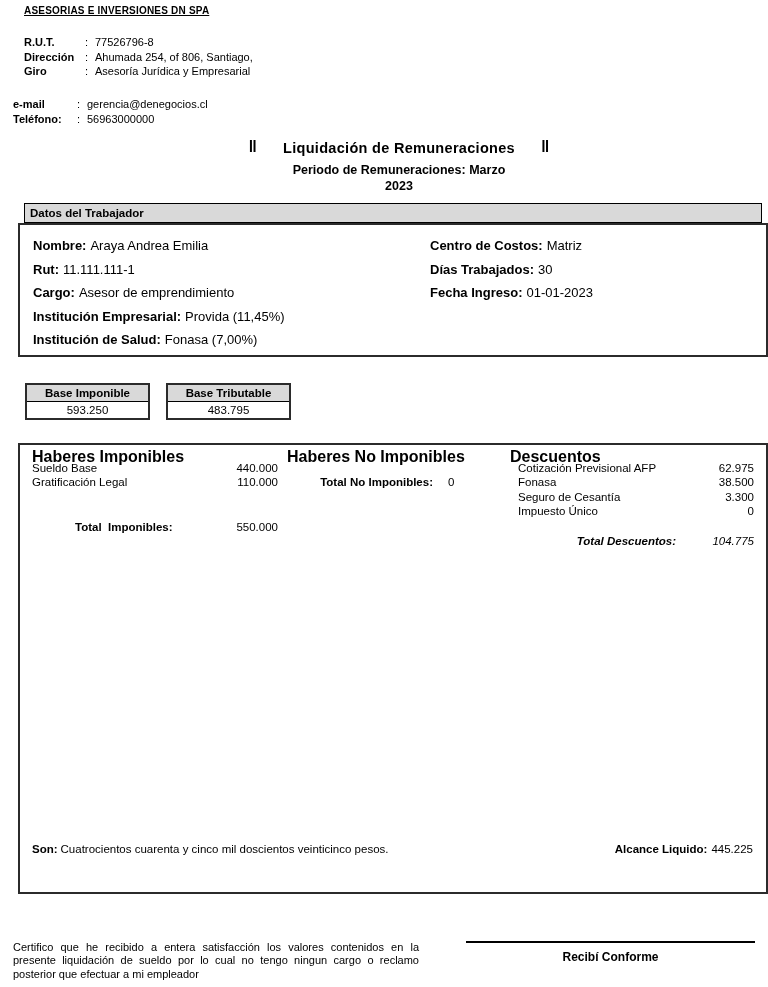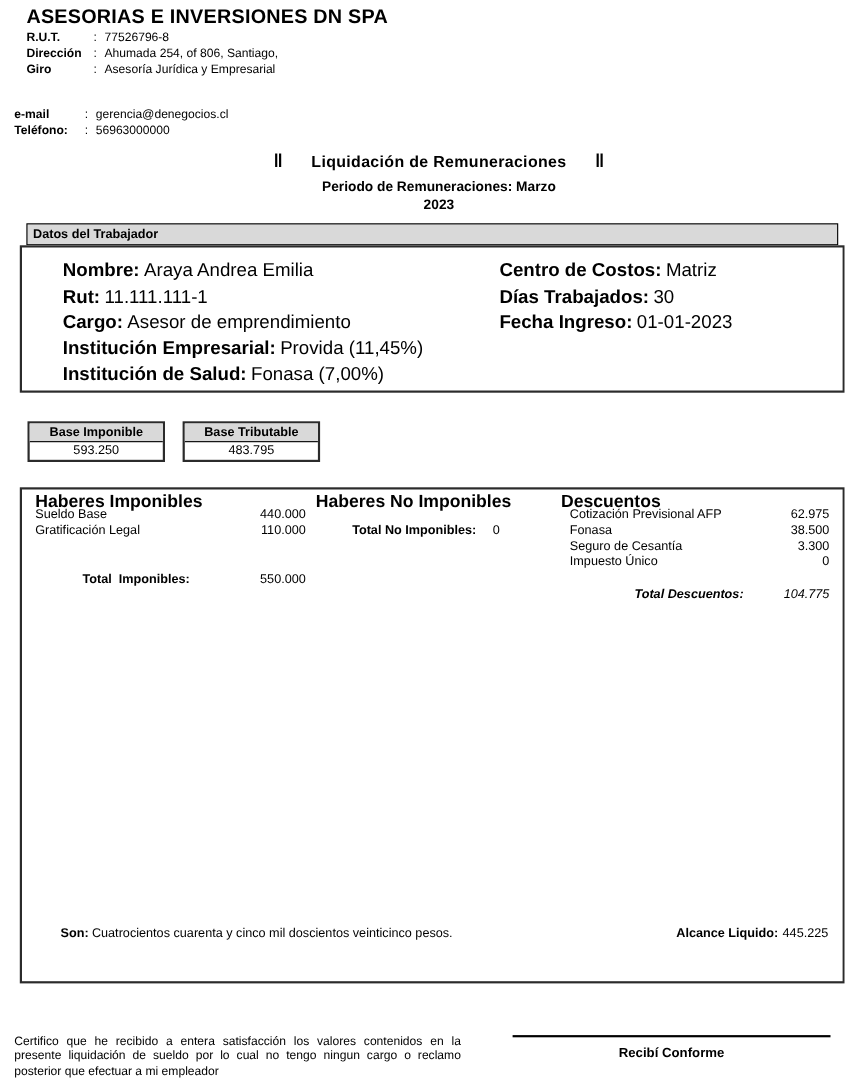--- a/index.html
+++ b/index.html
@@ -1,21 +1,21 @@
 <!DOCTYPE html>
 <html><head>
 <meta charset="utf-8">
 <style>
   html,body {margin:0; padding:0; background:#ffffff;}
   .page {position:relative; width:768px; height:987px; background:#fff;
          font-family:"Liberation Sans", sans-serif; color:#000; overflow:hidden;}
 
   
   .company {position:absolute; left:24px; top:5px;}
-  .company-name {font-size:18px; font-weight:bold; margin-bottom:1px; letter-spacing:.2px;}
+  .company-name {font-size:10px; font-weight:bold; margin-bottom:19px; letter-spacing:.2px;text-decoration:underline;}
   .info-row {display:flex; font-size:11px; line-height:14.5px;align-items:flex-end;}
   .company .info-label {width:61px; font-weight:bold;}
   .info-colon {width:10px; text-align:left;}
   .contact {position:absolute; left:13px; top:97px;}
   .contact .info-label {width:64px; font-weight:bold;}
 
   
   .title-row {position:absolute; top:138px; left:0; width:768px; display:flex;
               justify-content:center; align-items:center; gap:26px;
               padding-left:30px; box-sizing:border-box;}
@@ -28,21 +28,21 @@
   
   .section {position:absolute; left:18px; width:750px;}
   .section-header {margin:0 6px; background:#d9d9d9; border:1.5px solid #000;
                    font-size:11.5px; font-weight:bold; height:16px; line-height:16px;
                    padding:1px 0 1px 5px;}
   .section-body {border:2px solid #2b2b2b; background:#fff; position:relative; box-sizing:border-box;}
 
   
   .worker {top:203px;}
   .worker .section-body {height:134px; padding-top:9px;}
-  .w-line {position:relative; height:23.5px; line-height:23.5px; font-size:17px; padding-left:13px;margin-left:24px;}
+  .w-line {position:relative; height:23.5px; line-height:23.5px; font-size:13px; padding-left:13px;}
   .w-pair b {margin-right:4px;}
   .w-right {position:absolute; left:410px; top:0;}
 
   
   .bases {position:absolute; left:25px; top:383px; display:flex; gap:16px;}
   .base-box {width:121px; border:2px solid #2b2b2b; text-align:center; font-size:11.5px;}
   .base-head {background:#d9d9d9; border-bottom:1.5px solid #000; font-weight:bold;
               height:16px; line-height:16px;}
   .base-val {height:16px; line-height:16px;}
 
@@ -59,21 +59,21 @@
   .t1 {position:absolute; top:76px; left:12px; width:246px; display:flex;
        justify-content:space-between; font-size:11.5px;}
   .t1 b {padding-left:43px; white-space:pre;}
   .t2 {position:absolute; top:31px; left:0; width:436px; display:flex;
        justify-content:flex-end; font-size:11.5px;}
   .t2 .val {margin-left:15px; min-width:8px;}
   .t3 {position:absolute; top:90px; left:498px; width:236px; display:flex; font-size:11.5px;font-style:italic;}
   .t3 b {flex:1; text-align:right; padding-right:16px;}
   .t3 .val {width:62px; text-align:right;}
   .son {position:absolute; top:396px; left:12px; width:420px; font-size:11.5px; line-height:16.5px;}
-  .son b {margin-right:3px;margin-left:23px;}
+  .son b {margin-right:3px;}
   .alcance {position:absolute; top:398px; right:13px; font-size:11.5px;}
   .alcance b {margin-right:4px;}
 
   
   .cert {position:absolute; left:13px; top:941px; width:406px; font-size:11px;
          line-height:13.4px; text-align:justify;}
   .sig {position:absolute; left:466px; top:941px; width:289px; border-top:2px solid #000;
         text-align:center; font-size:12px; font-weight:bold; padding-top:7px;}
 </style>
 </head>

